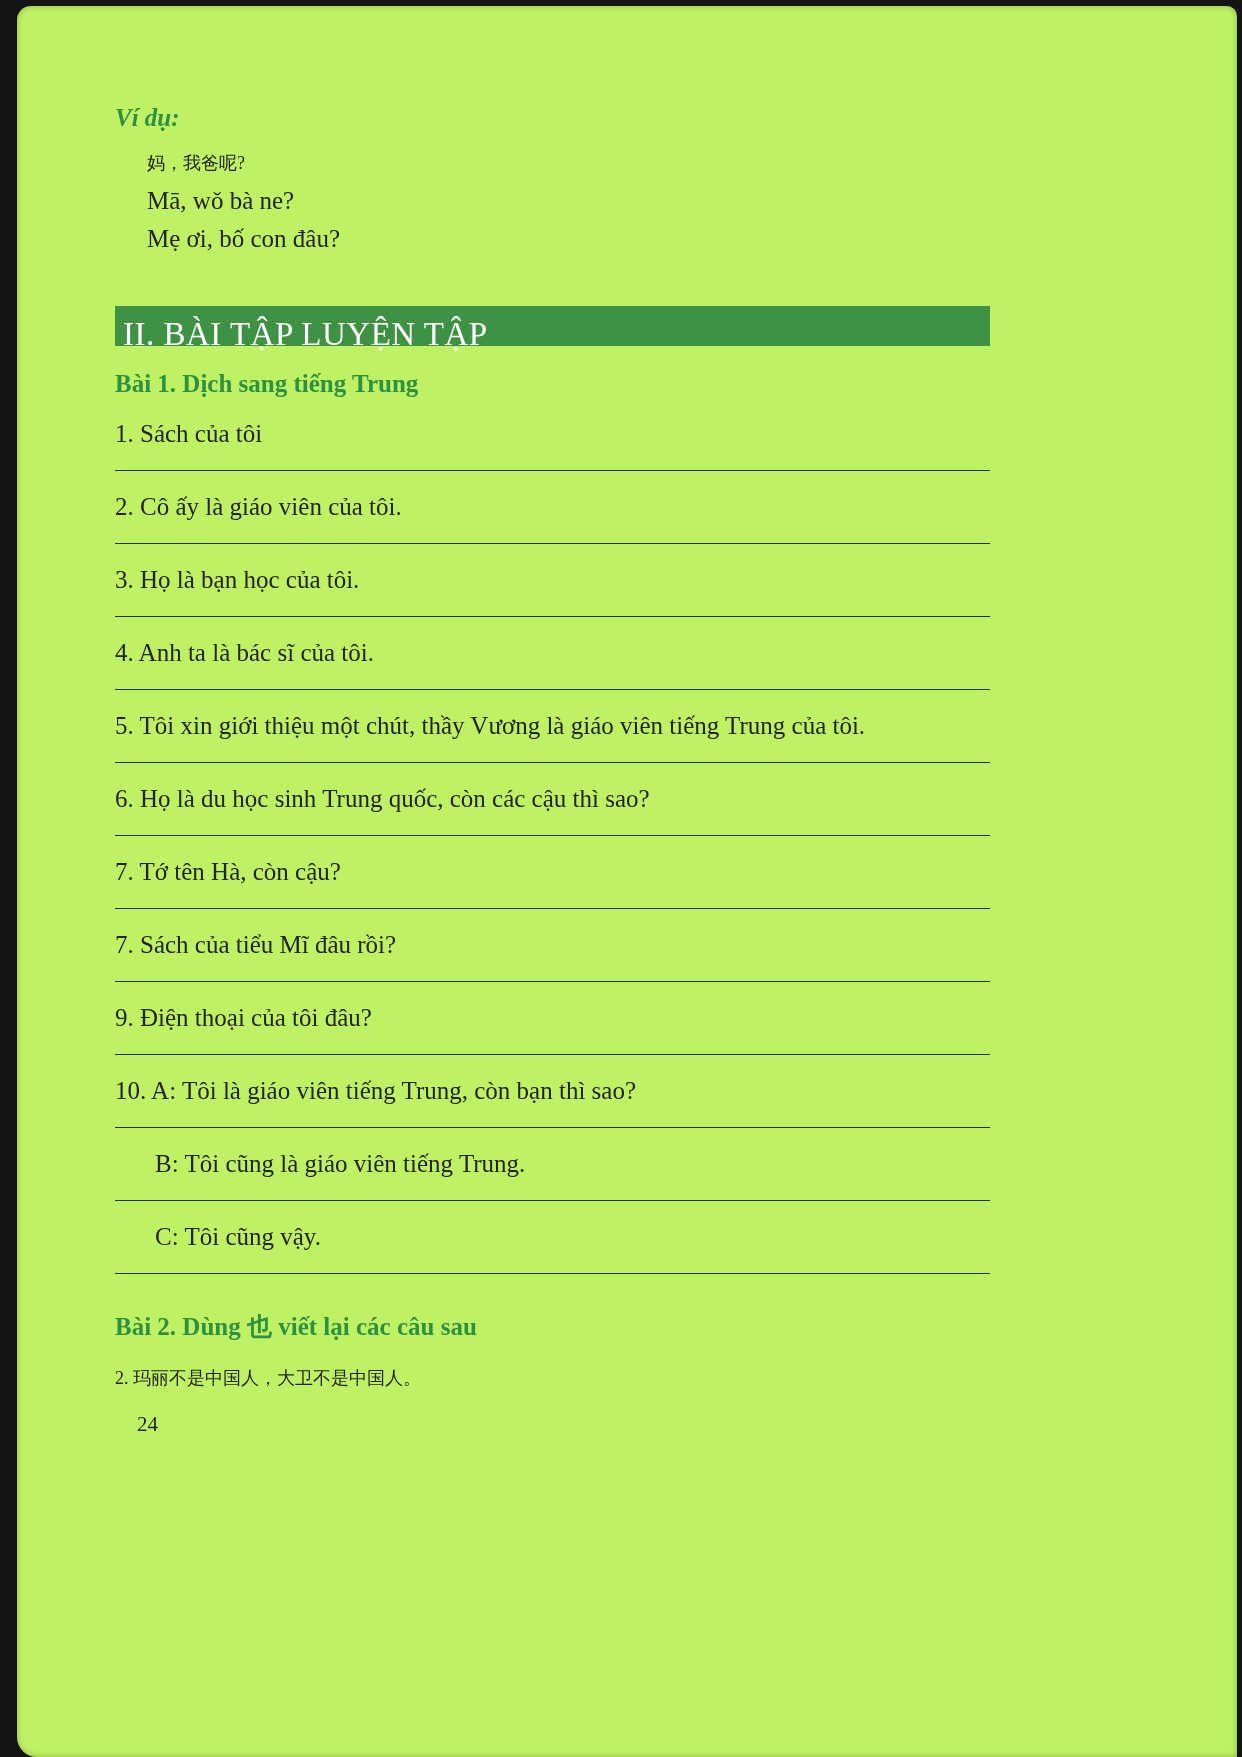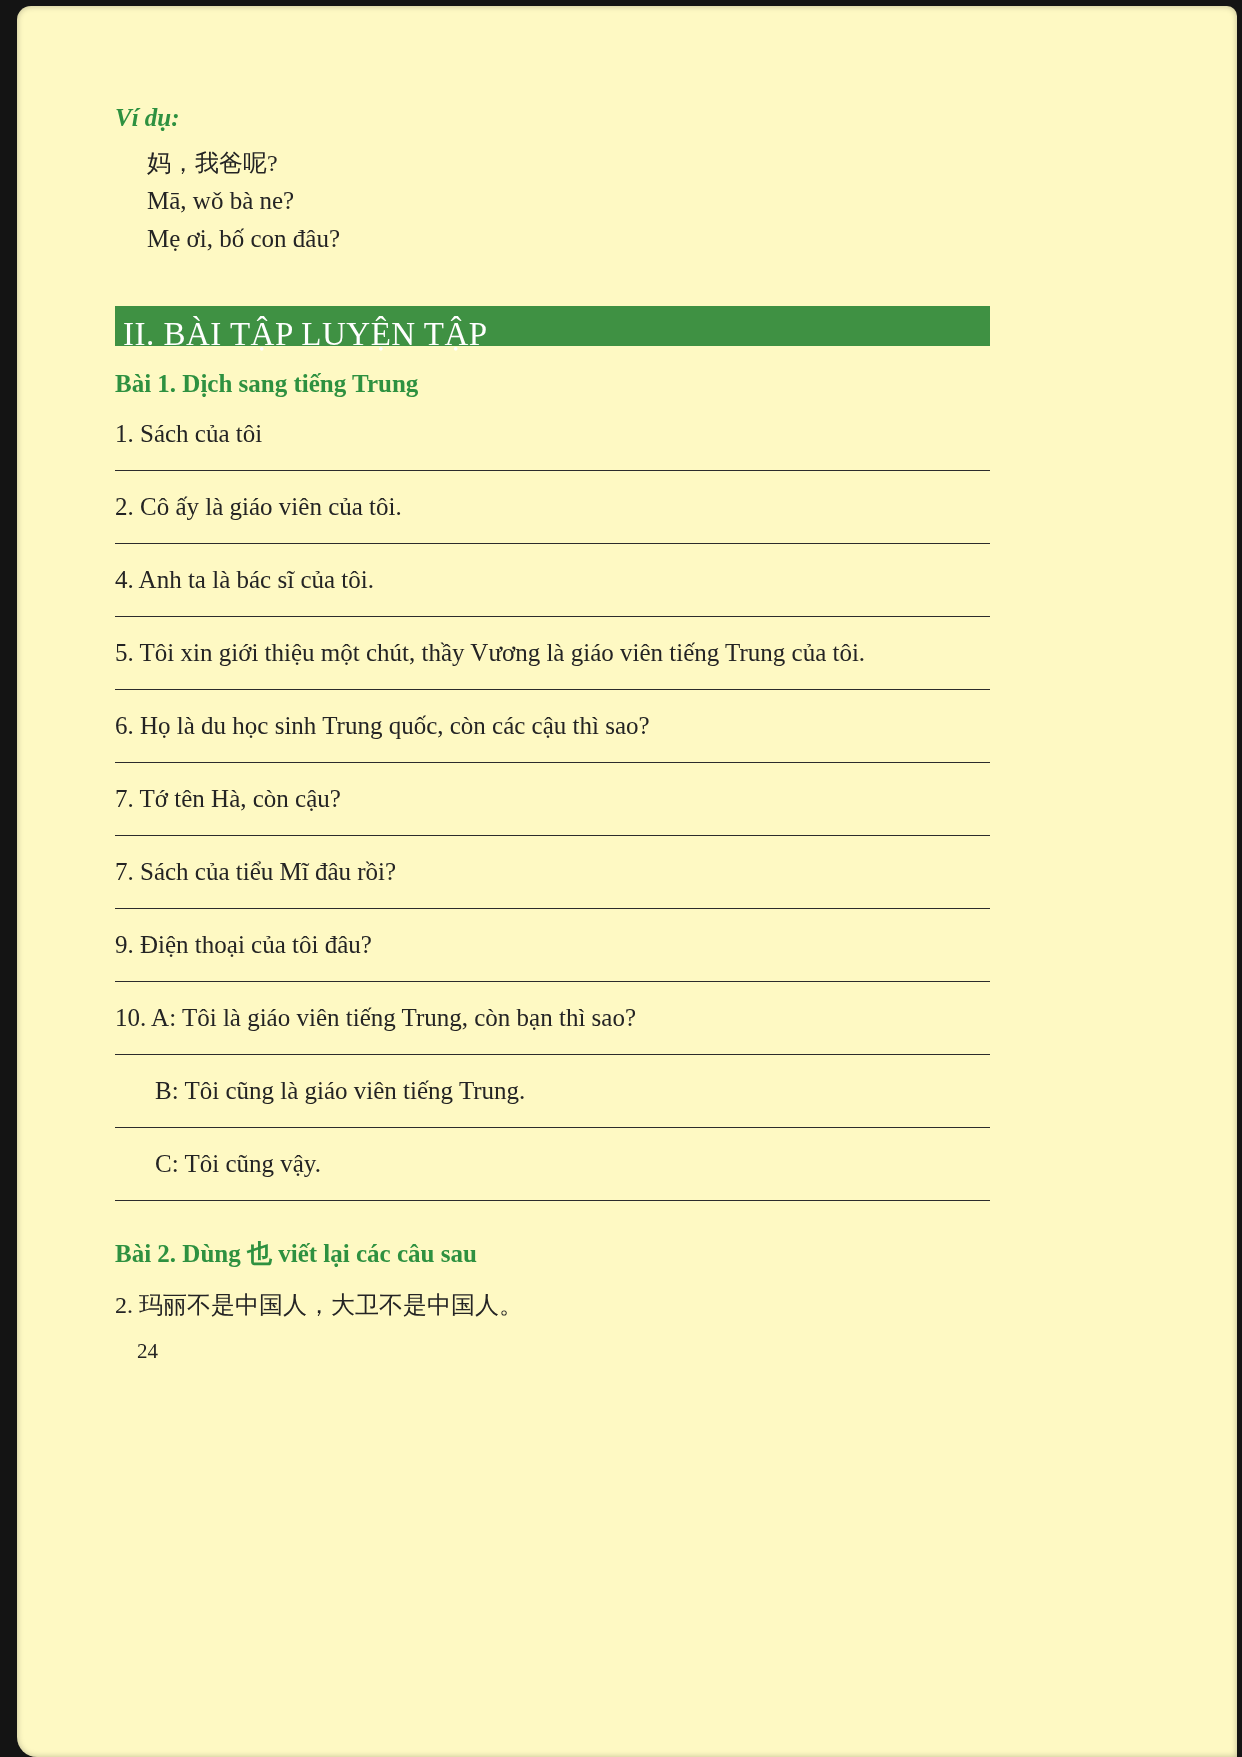--- a/index.html
+++ b/index.html
@@ -12,21 +12,21 @@
   body{
     width:1242px;height:1757px;
     background:#141414;
     overflow:hidden;
     font-family:"Liberation Serif", serif;
     color:var(--ink);
   }
   .page{
     position:absolute;
     left:17px;top:6px;right:5px;bottom:0;
-    background:#fef9c3;
+    background:#bef264;
     border-radius:14px 10px 0 20px;
     box-shadow:inset 0 0 6px rgba(0,0,0,0.25);
     text-decoration:underline;
   }
   .content{
     position:absolute;
     left:98px;right:247px;top:98px;bottom:0;
   }
   
   .example-label{
@@ -67,21 +67,21 @@
   }
   .item.indent .item-text{margin-left:40px;}
   .answer-line{
     margin-top:21px;
     height:0;
     border-bottom:1.6px solid #2c2c2c;
     width:100%;
   }
   .ex2-gap{margin-top:36px;}
   .cjk .item-text, .example-line.cjk{
-    font-size:24px;
+    font-size:18px;
   }
   .page-number{
     margin-top:18px;
     margin-left:22px;
     font-size:21px;
   }
 </style>
 </head>
 <body>
 
@@ -103,20 +103,24 @@
 
     <div class="ex-title">Bài 1. Dịch sang tiếng Trung</div>
 
     <div class="items" id="ex1-items">
         <div class="item">
           <div class="item-text">1. Sách của tôi</div>
           <div class="answer-line"></div>
         </div>
         <div class="item">
           <div class="item-text">2. Cô ấy là giáo viên của tôi.</div>
+          <div class="answer-line"></div>
+        </div>
+        <div class="item">
+          <div class="item-text">3. Họ là bạn học của tôi.</div>
           <div class="answer-line"></div>
         </div>
         <div class="item">
           <div class="item-text">4. Anh ta là bác sĩ của tôi.</div>
           <div class="answer-line"></div>
         </div>
         <div class="item">
           <div class="item-text">5. Tôi xin giới thiệu một chút, thầy Vương là giáo viên tiếng Trung của tôi.</div>
           <div class="answer-line"></div>
         </div>

